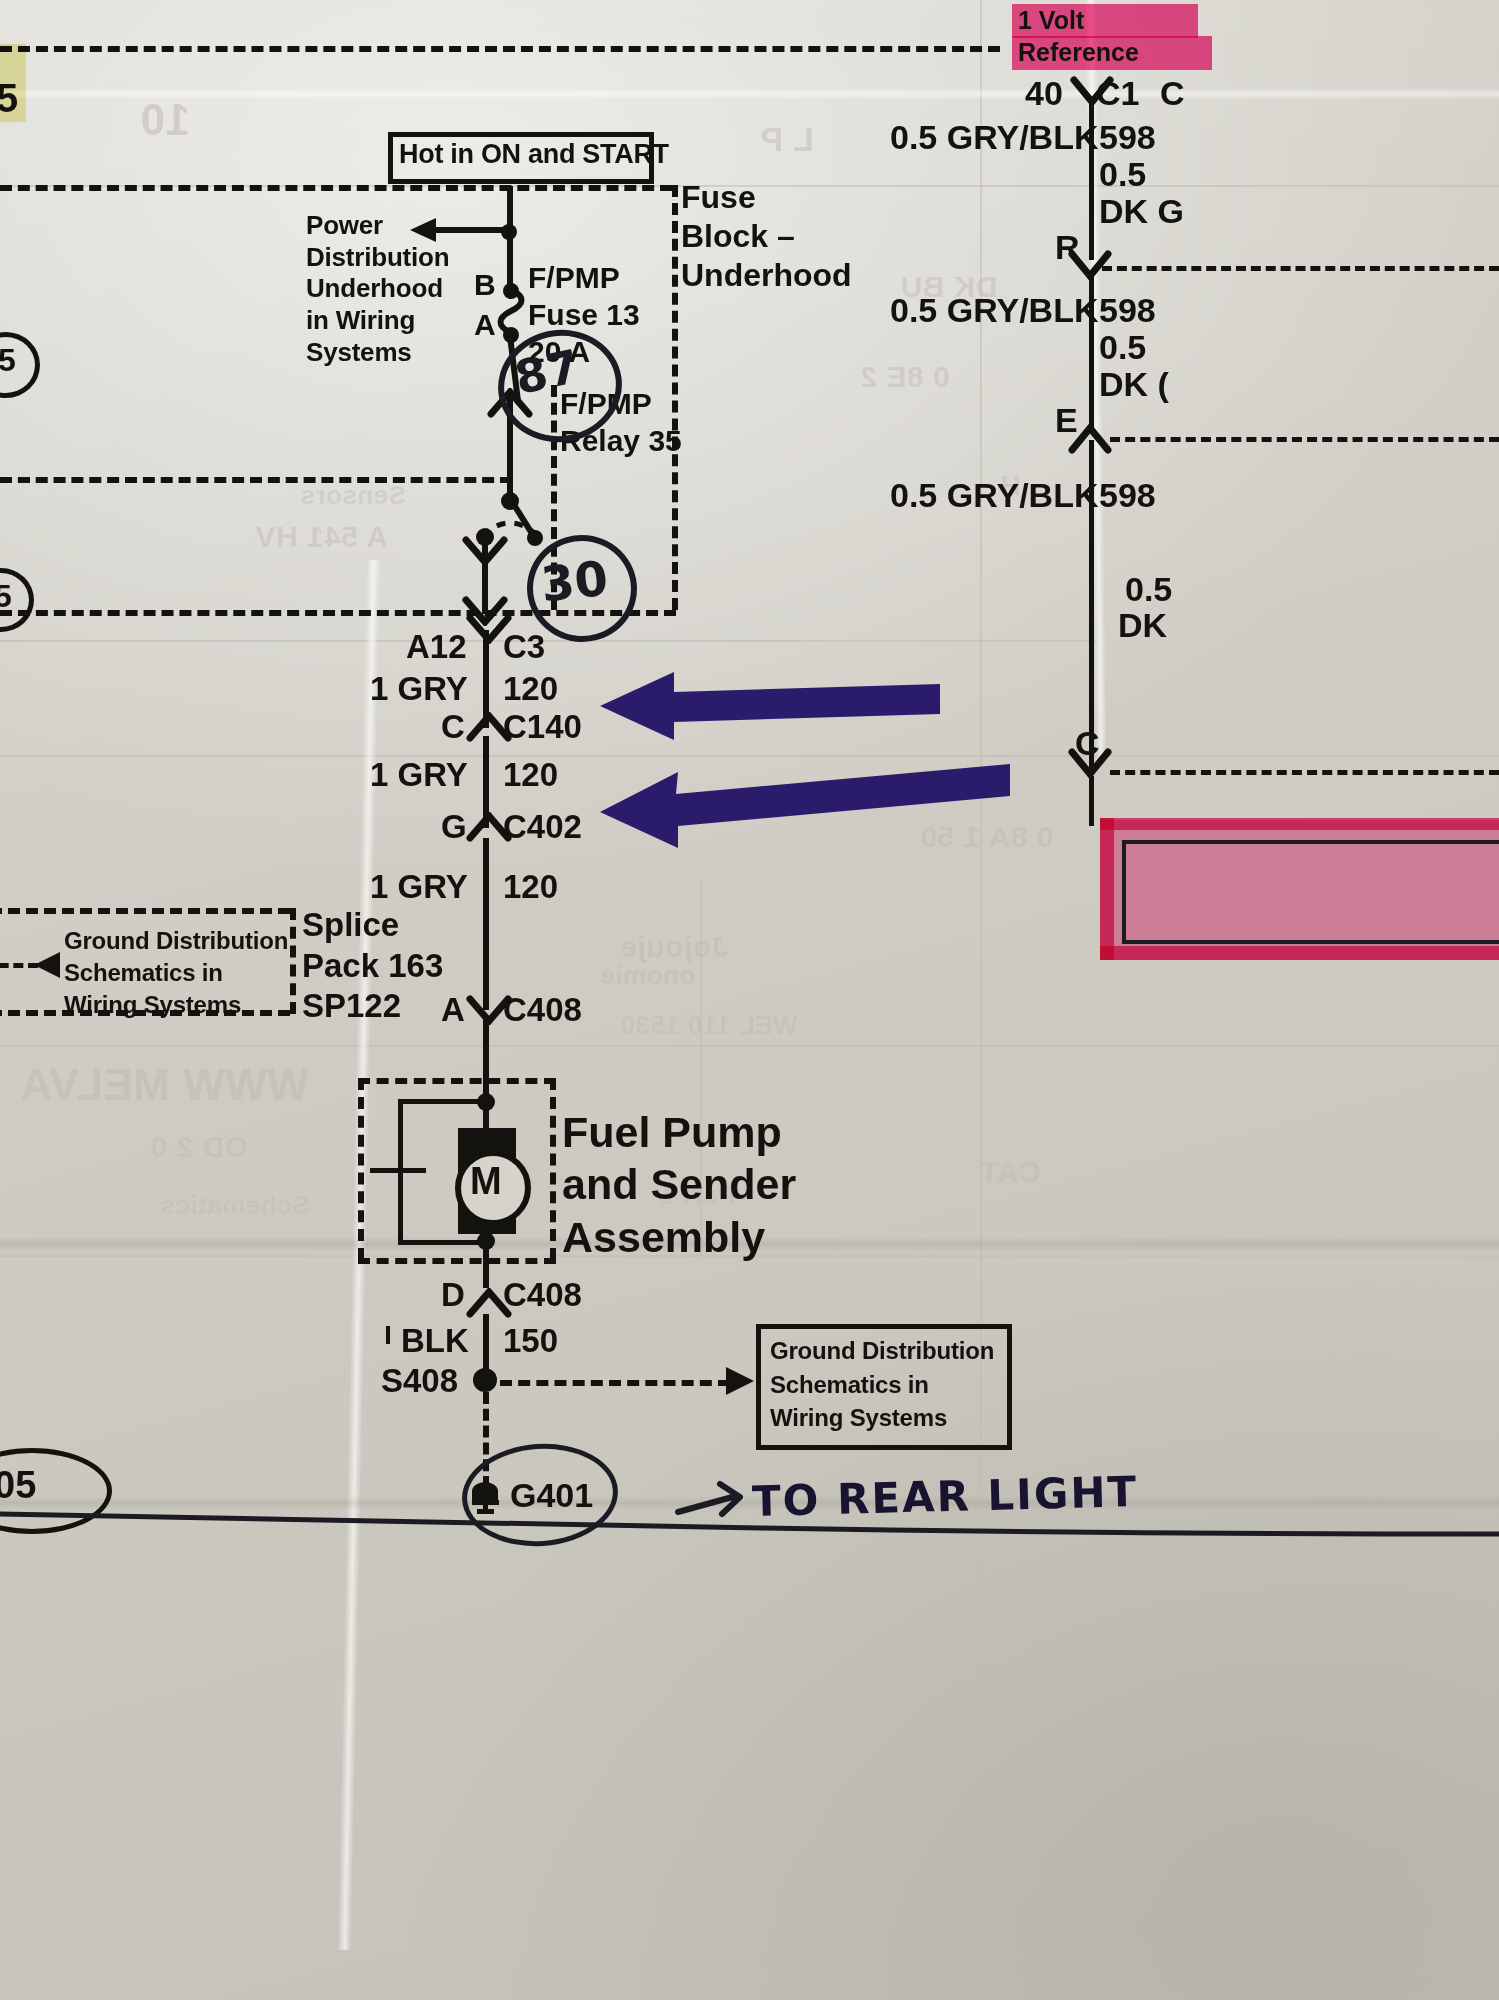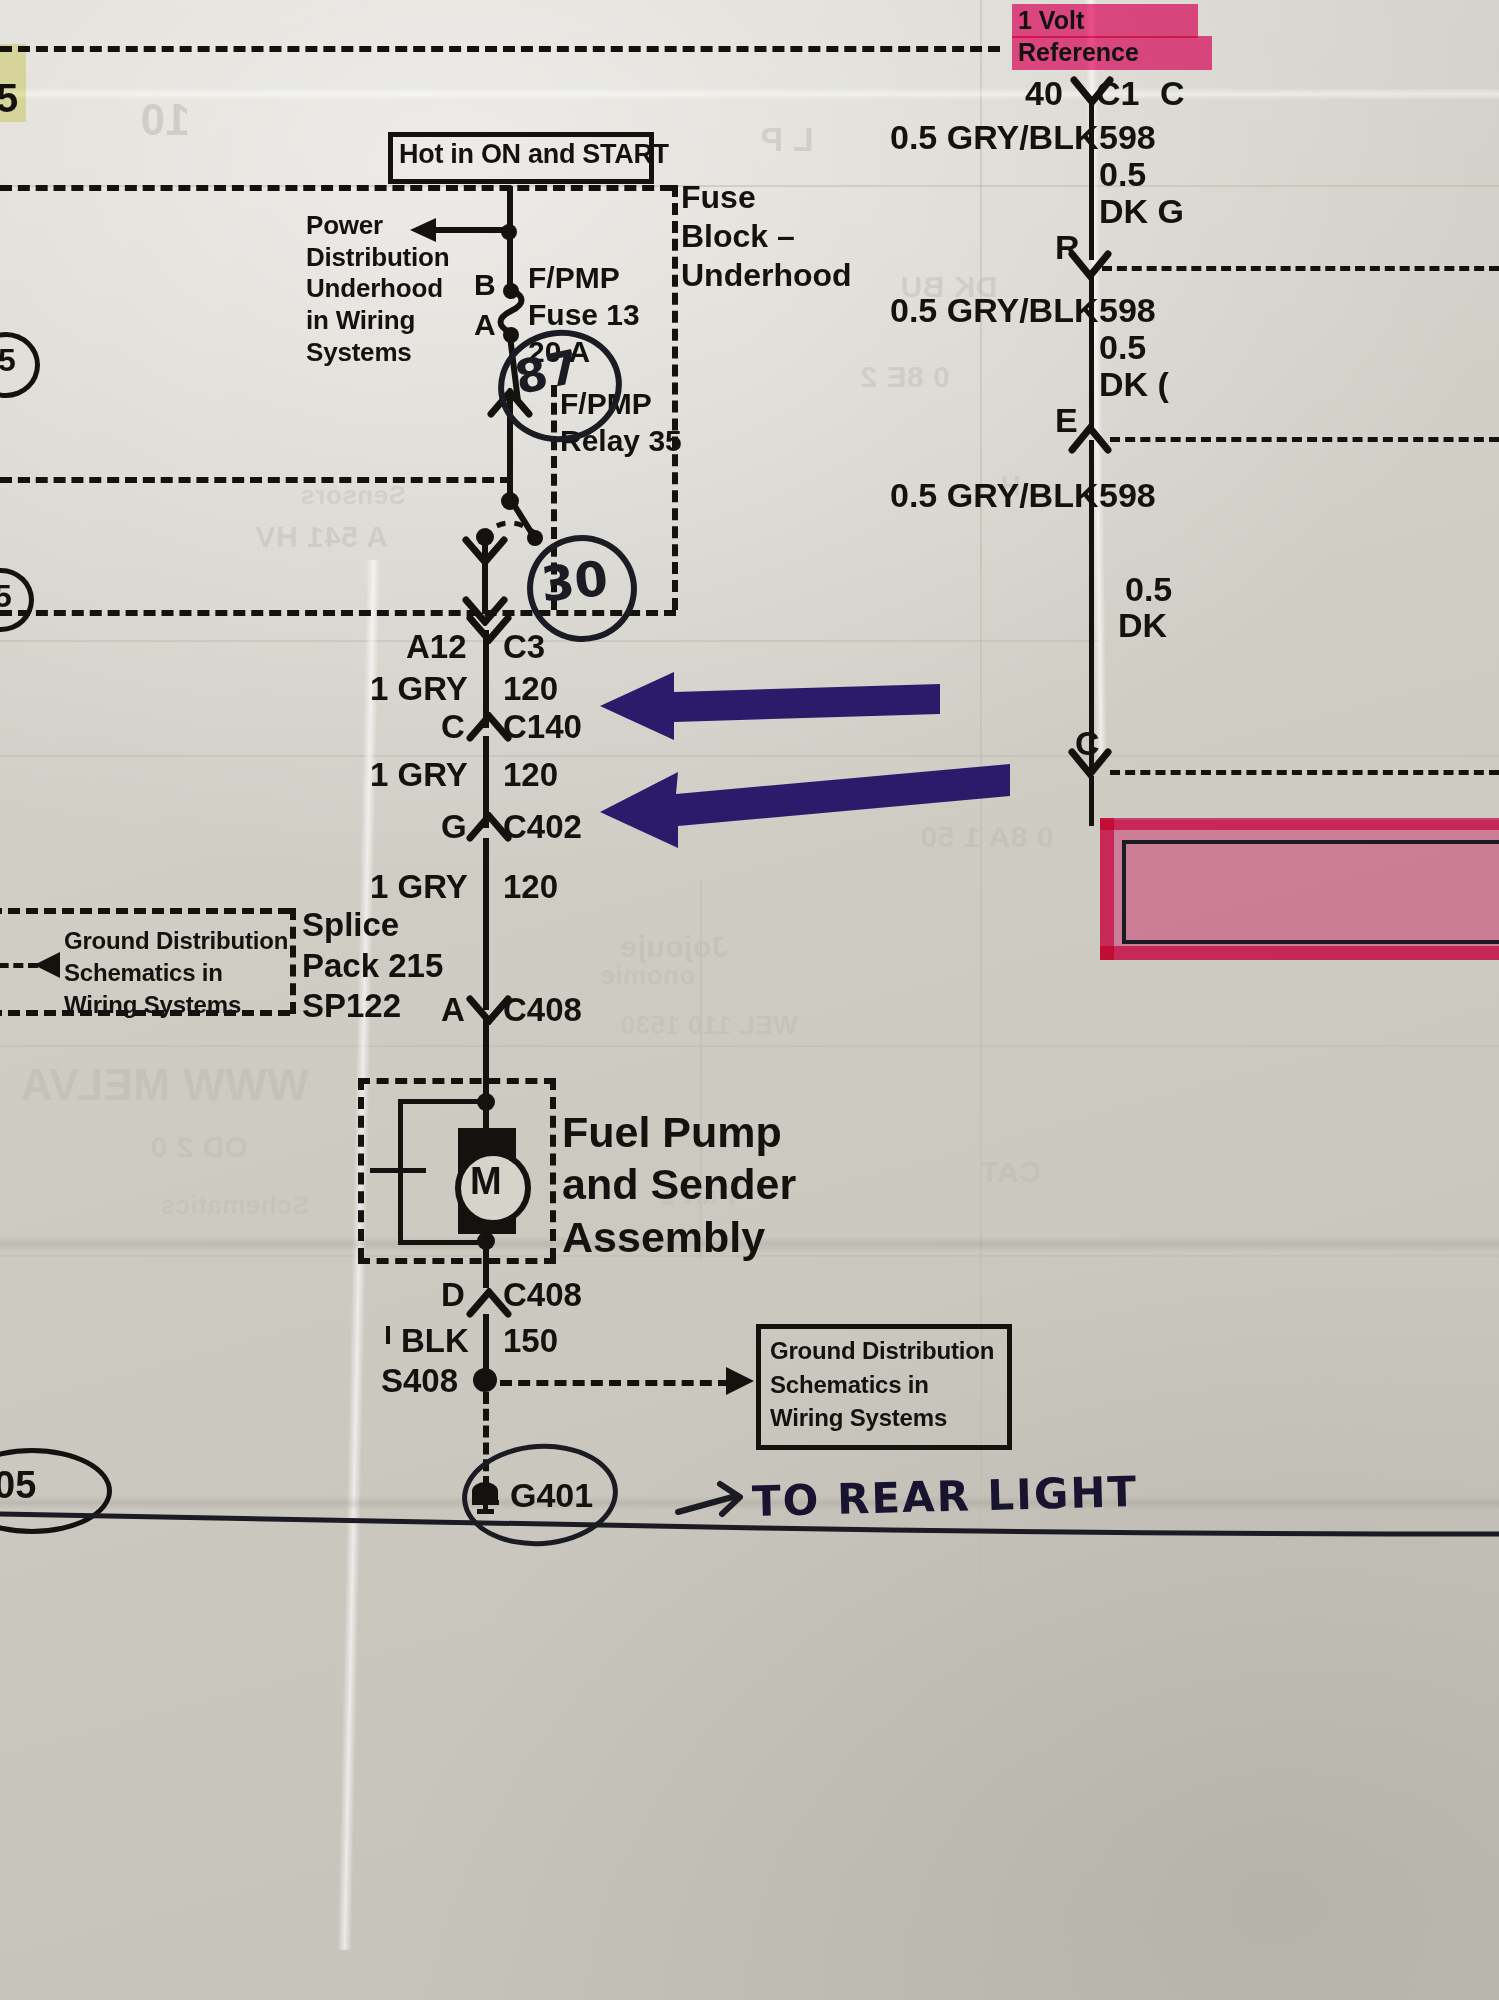--- a/index.html
+++ b/index.html
@@ -211,21 +211,21 @@
 <div class="dash-h" style="left:-10px;top:908px;width:300px;"></div>
 <div class="dash-h" style="left:-10px;top:1010px;width:300px;"></div>
 <div class="dash-v" style="left:290px;top:908px;height:106px;"></div>
 <div class="ink" style="left:64px;top:925px;font-size:24px;line-height:1.33;letter-spacing:-0.2px;">Ground Distribution
 Schematics in
 Wiring Systems</div>
 <div style="position:absolute;left:34px;top:952px;width:0;height:0;border-top:13px solid transparent;border-bottom:13px solid transparent;border-right:26px solid #14120f;"></div>
 <div class="dash-h thin" style="left:-16px;top:963px;width:54px;"></div>
 
 <div class="ink" style="left:302px;top:905px;font-size:33px;line-height:1.23;">Splice
-Pack 215
+Pack 163
 SP122</div>
 
 <svg style="position:absolute;left:466px;top:995px;width:46px;height:30px;" viewBox="0 0 46 30">
   <path d="M4 4 L23 26 L42 4" fill="none" stroke="#14120f" stroke-width="7" stroke-linecap="round"></path>
 </svg>
 <div class="ink" style="left:441px;top:993px;font-size:33px;">A</div>
 <div class="ink" style="left:503px;top:993px;font-size:33px;">C408</div>
 <div class="wire" style="left:483px;top:1018px;width:6px;height:82px;"></div>
 
 <div class="dash-h" style="left:358px;top:1078px;width:198px;"></div>

